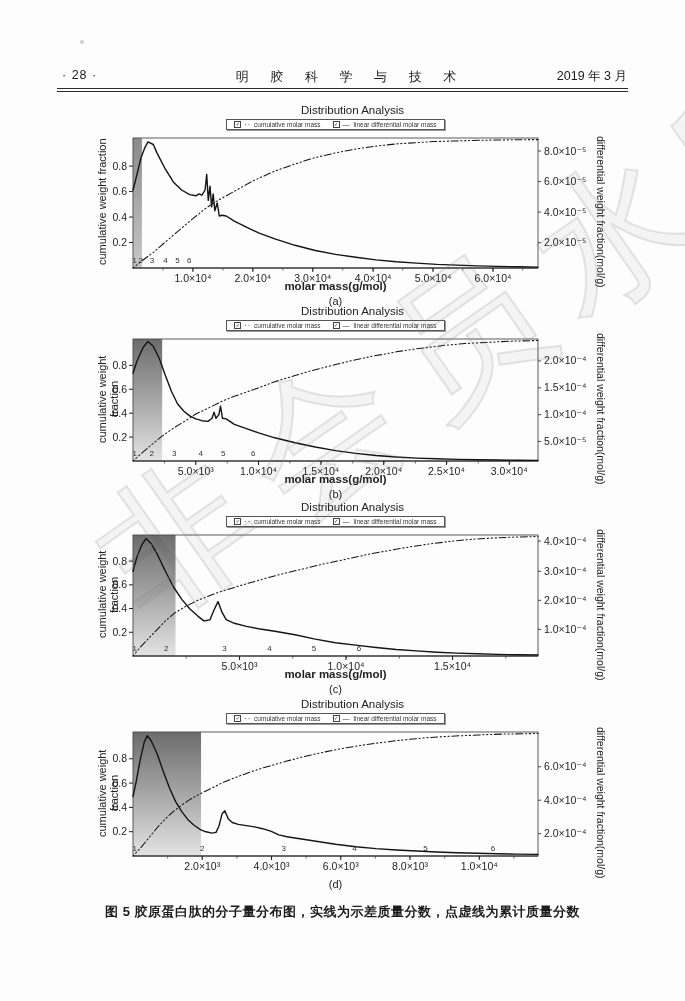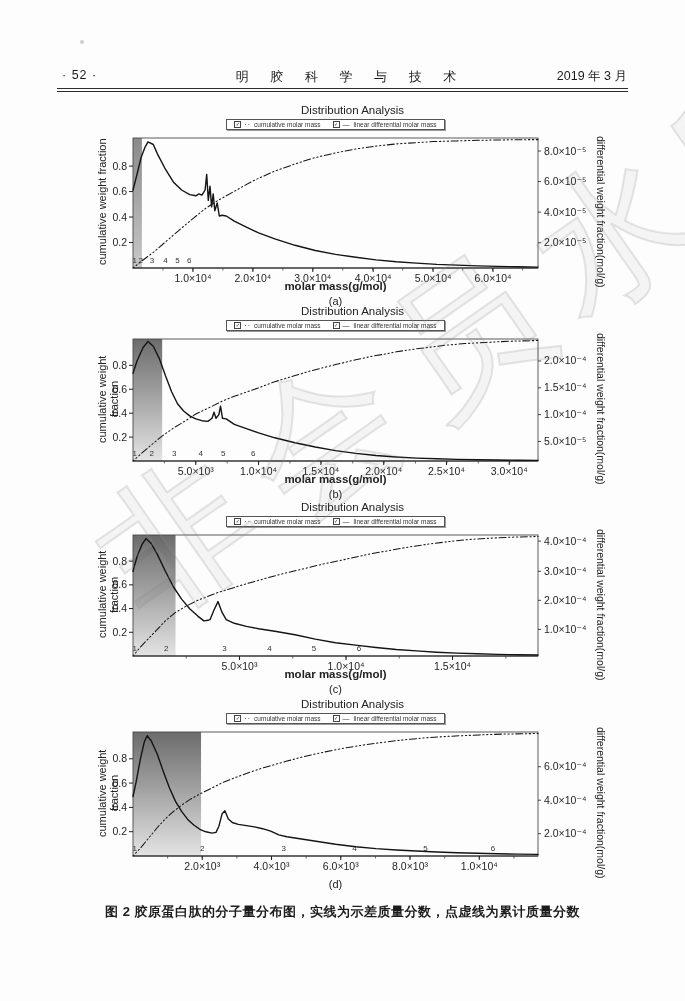--- a/index.html
+++ b/index.html
@@ -41,21 +41,21 @@
   .pageno{position:absolute;top:948px;left:0;width:100%;text-align:center;font-size:11px;}
 </style>
 </head>
 <body>
 
 <div class="page">
   <div class="speck"></div>
 
   <div class="hdr">
     <span class="hdr-center">明 胶 科 学 与 技 术</span>
-    <span class="hdr-left">· 52 ·</span>
+    <span class="hdr-left">· 28 ·</span>
     <span class="hdr-right">2019 年 3 月</span>
   </div>
   <div class="rule"></div>
 
   <div class="watermark">非会员水印</div>
 
   <div id="charts">
       <div class="chart" style="top: 104px;">
         <div class="chart-title">Distribution Analysis</div>
         <div class="legend-row">
@@ -358,14 +358,14 @@
           <text x="251.53500000000003" y="120" text-anchor="middle" font-size="8px" fill="#333">4</text>
           <text x="322.40999999999997" y="120" text-anchor="middle" font-size="8px" fill="#333">5</text>
           <text x="390.045" y="120" text-anchor="middle" font-size="8px" fill="#333">6</text>
           <path d="M30.0,65.5 L33.2,50.6 L37.3,28.3 L41.3,10.9 L44.2,4.7 L48.2,9.7 L54.3,23.3 L60.4,40.7 L66.4,56.8 L72.5,70.4 L78.6,80.4 L84.7,88.4 L90.8,94.0 L96.8,98.3 L102.9,100.8 L109.0,102.1 L113.0,101.4 L115.9,95.2 L119.1,82.8 L121.9,79.7 L125.2,87.8 L129.2,91.5 L135.3,93.4 L143.4,94.6 L151.5,95.9 L159.6,97.7 L167.7,100.2 L175.8,103.9 L183.9,105.8 L200.1,108.3 L216.3,110.7 L232.5,113.2 L252.8,115.7 L273.0,117.6 L293.3,119.0 L313.5,120.0 L333.8,121.0 L354.0,121.7 L374.3,122.3 L394.5,122.8 L414.8,123.1 L435.0,123.4" fill="none" stroke="#141414" stroke-linejoin="round" stroke-linecap="round" stroke-width="1.4"></path>
           <path d="M30.0,125.0 L38.1,116.3 L46.2,106.4 L54.3,96.5 L62.4,87.8 L70.5,80.4 L78.6,74.2 L86.7,68.6 L96.8,63.0 L107.0,58.0 L119.1,51.8 L131.3,46.9 L143.4,42.5 L155.6,38.2 L168.5,34.5 L183.9,30.1 L200.1,25.8 L216.3,22.1 L237.8,17.7 L256.8,14.6 L273.0,12.2 L293.3,9.7 L307.0,8.2 L325.6,6.6 L345.9,5.3 L376.3,3.9 L398.6,3.1 L435.0,2.5" fill="none" stroke="#141414" stroke-linejoin="round" stroke-linecap="round" stroke-width="1.05" stroke-dasharray="1.3 2.6 1.3 2.6 1.3 2.6 7 2.6"></path>
         </svg>
         <div class="panel" style="top: 180px;">(d)</div>
       </div>
     </div>
 
-  <div class="cap1">图 2  胶原蛋白肽的分子量分布图，实线为示差质量分数，点虚线为累计质量分数</div>
+  <div class="cap1">图 5  胶原蛋白肽的分子量分布图，实线为示差质量分数，点虚线为累计质量分数</div>
 </div>
 
 </body></html>

